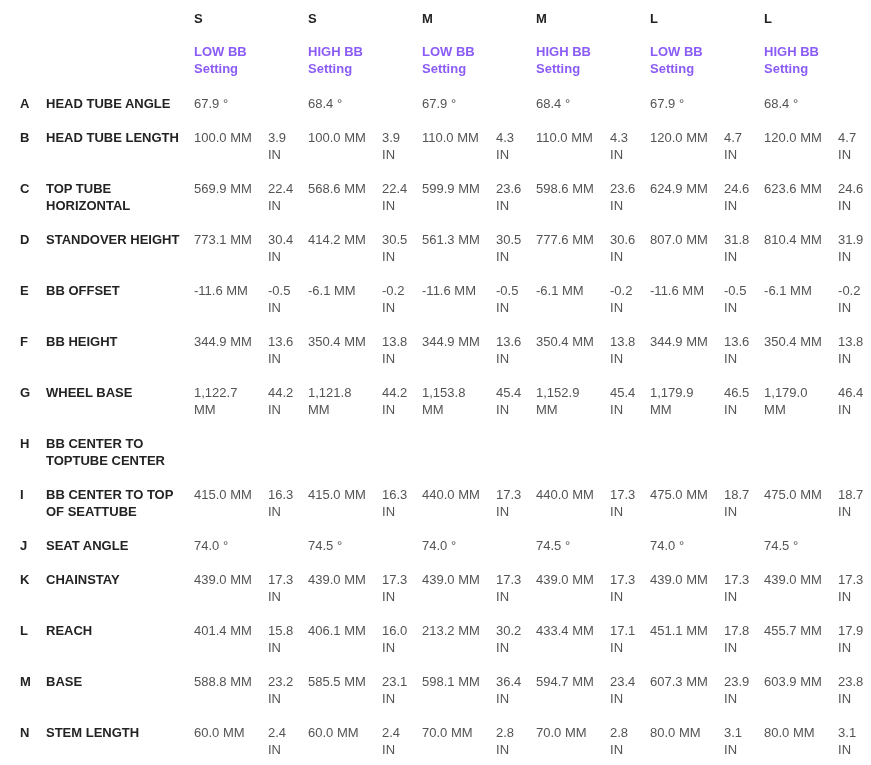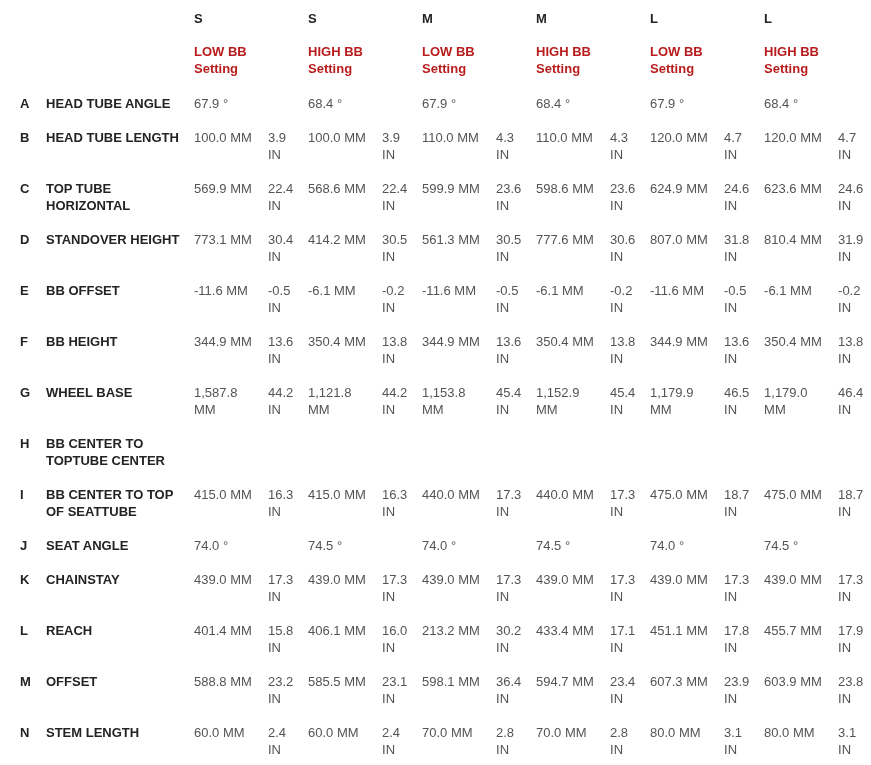--- a/index.html
+++ b/index.html
@@ -35,21 +35,21 @@
   col.c-mm     { width: 74px; }
   col.c-in     { width: 40px; }
 
   th.size-header {
     font-weight: 700;
     color: #232323;
     padding: 2px 0 16px 0;
   }
   th.setting-header {
     font-weight: 700;
-    color: #b91c1c;
+    color: #8b5cf6;
     padding: 0 0 18px 0;
   }
   th.letter, th.label {
     font-weight: 700;
     color: #232323;
     padding: 0 12px 17px 0;
   }
   td.mm {
     color: #545454;
     padding: 0 12px 17px 0;
@@ -215,21 +215,21 @@
           <td class="mm">350.4 MM</td>
           <td class="in">13.8 IN</td>
           <td class="mm">344.9 MM</td>
           <td class="in">13.6 IN</td>
           <td class="mm">350.4 MM</td>
           <td class="in">13.8 IN</td>
         </tr>
         <tr class="geo-row">
           <th class="letter">G</th>
           <th class="label">WHEEL BASE</th>
-          <td class="mm">1,587.8 MM</td>
+          <td class="mm">1,122.7 MM</td>
           <td class="in">44.2 IN</td>
           <td class="mm">1,121.8 MM</td>
           <td class="in">44.2 IN</td>
           <td class="mm">1,153.8 MM</td>
           <td class="in">45.4 IN</td>
           <td class="mm">1,152.9 MM</td>
           <td class="in">45.4 IN</td>
           <td class="mm">1,179.9 MM</td>
           <td class="in">46.5 IN</td>
           <td class="mm">1,179.0 MM</td>
@@ -310,21 +310,21 @@
           <td class="in">30.2 IN</td>
           <td class="mm">433.4 MM</td>
           <td class="in">17.1 IN</td>
           <td class="mm">451.1 MM</td>
           <td class="in">17.8 IN</td>
           <td class="mm">455.7 MM</td>
           <td class="in">17.9 IN</td>
         </tr>
         <tr class="geo-row">
           <th class="letter">M</th>
-          <th class="label">OFFSET</th>
+          <th class="label">BASE</th>
           <td class="mm">588.8 MM</td>
           <td class="in">23.2 IN</td>
           <td class="mm">585.5 MM</td>
           <td class="in">23.1 IN</td>
           <td class="mm">598.1 MM</td>
           <td class="in">36.4 IN</td>
           <td class="mm">594.7 MM</td>
           <td class="in">23.4 IN</td>
           <td class="mm">607.3 MM</td>
           <td class="in">23.9 IN</td>

